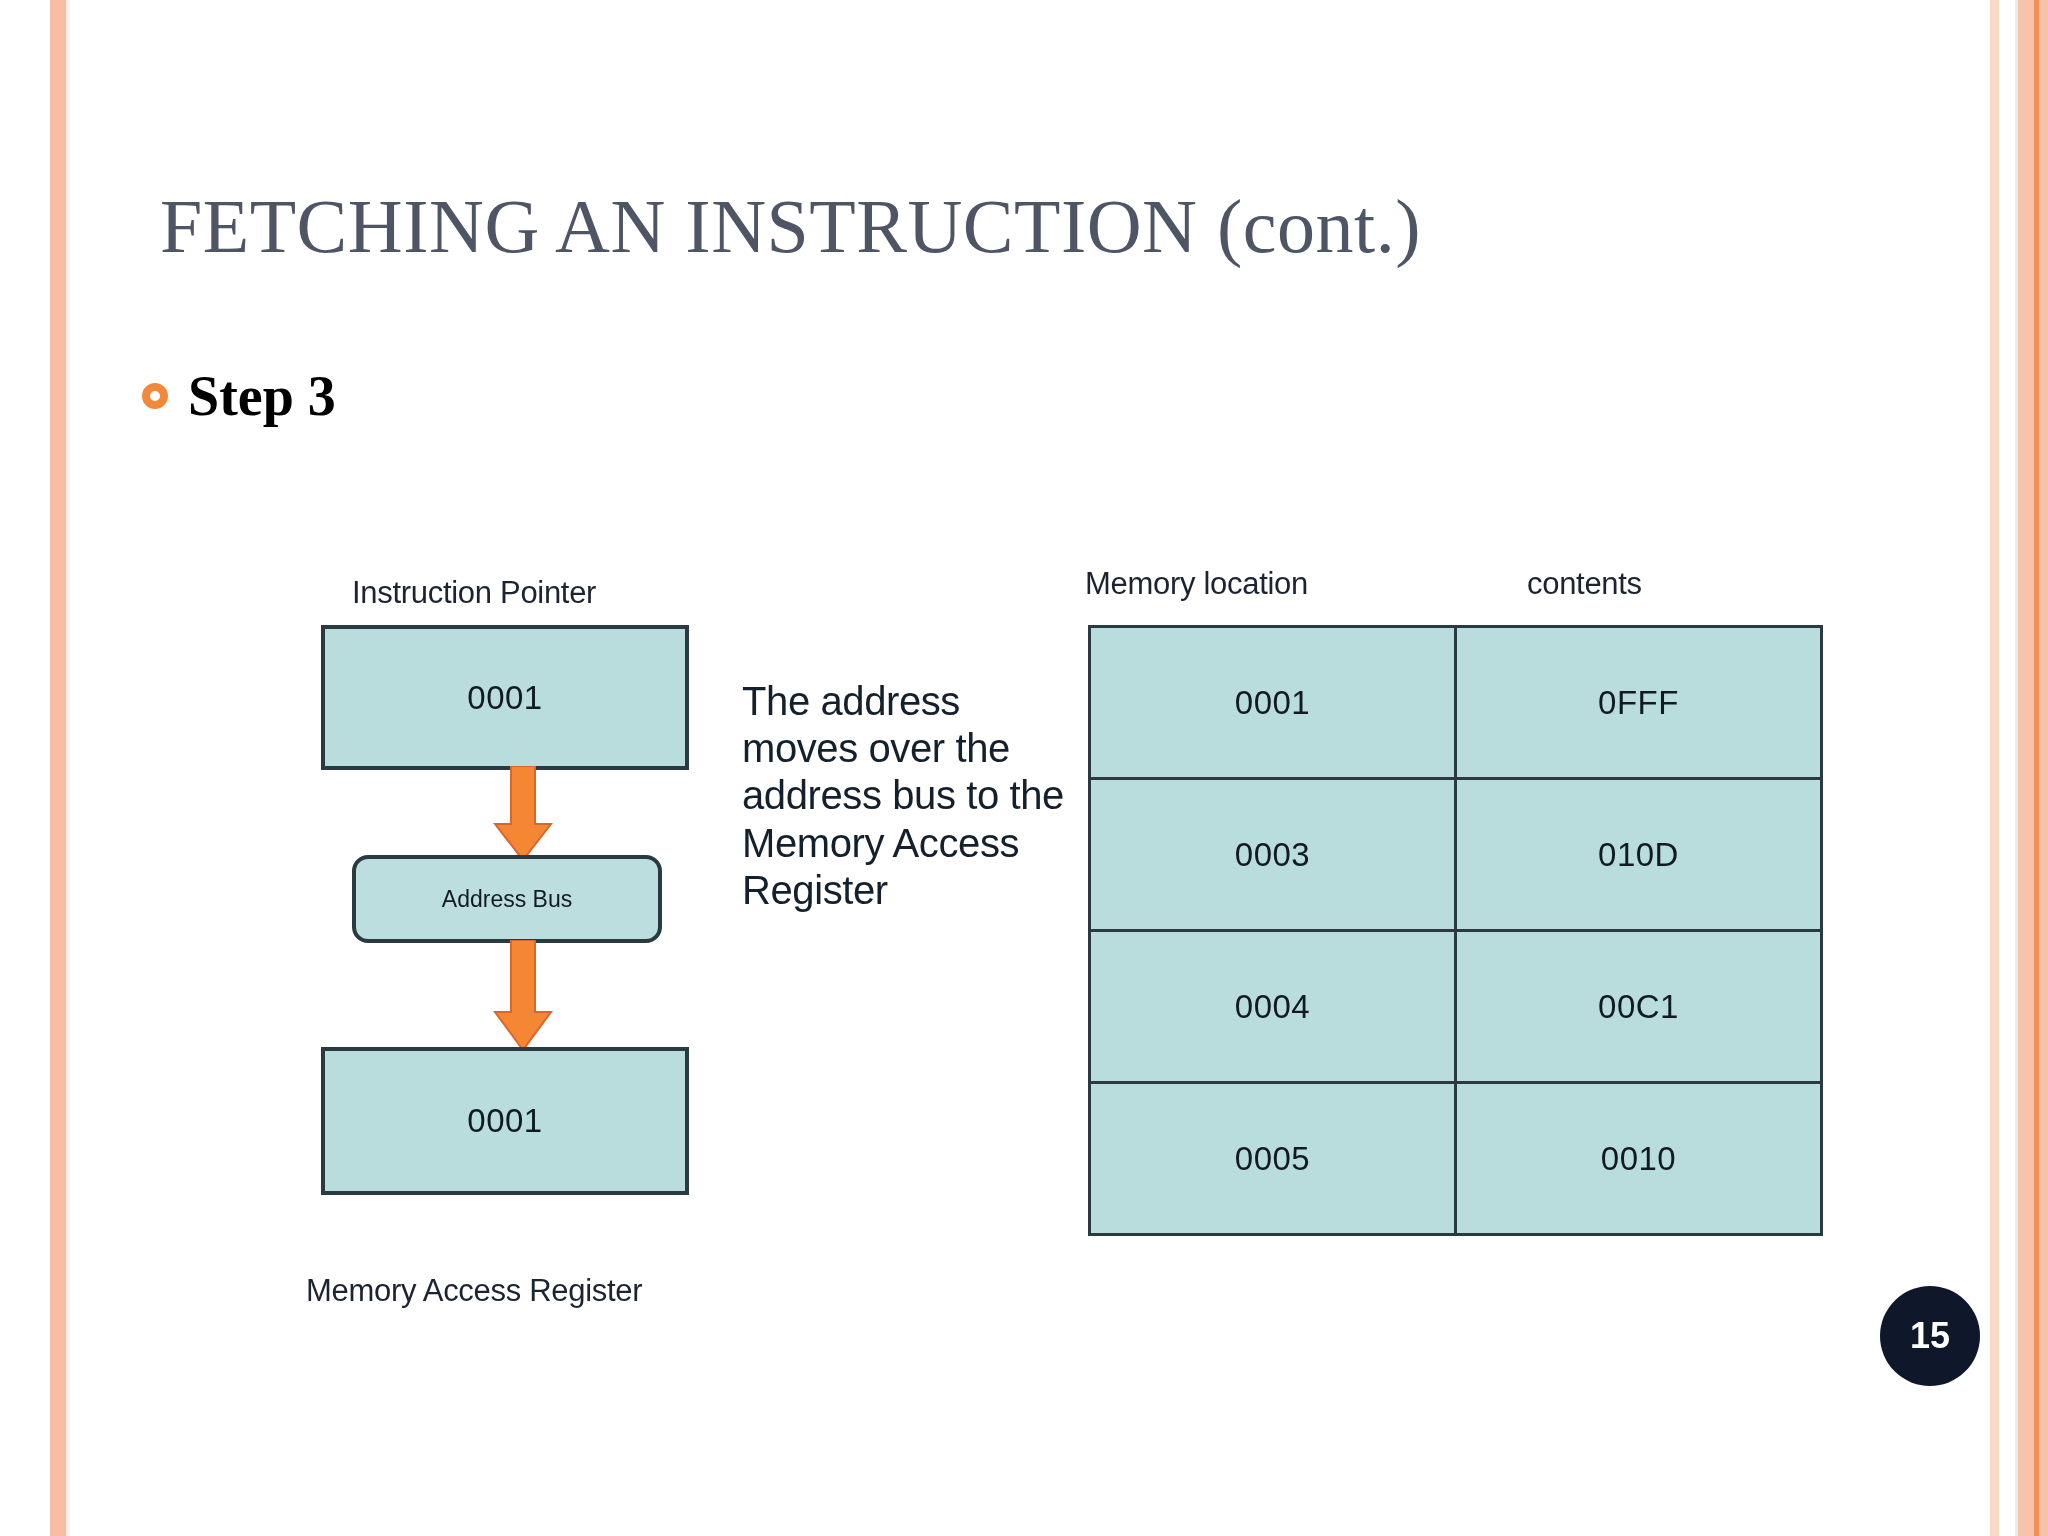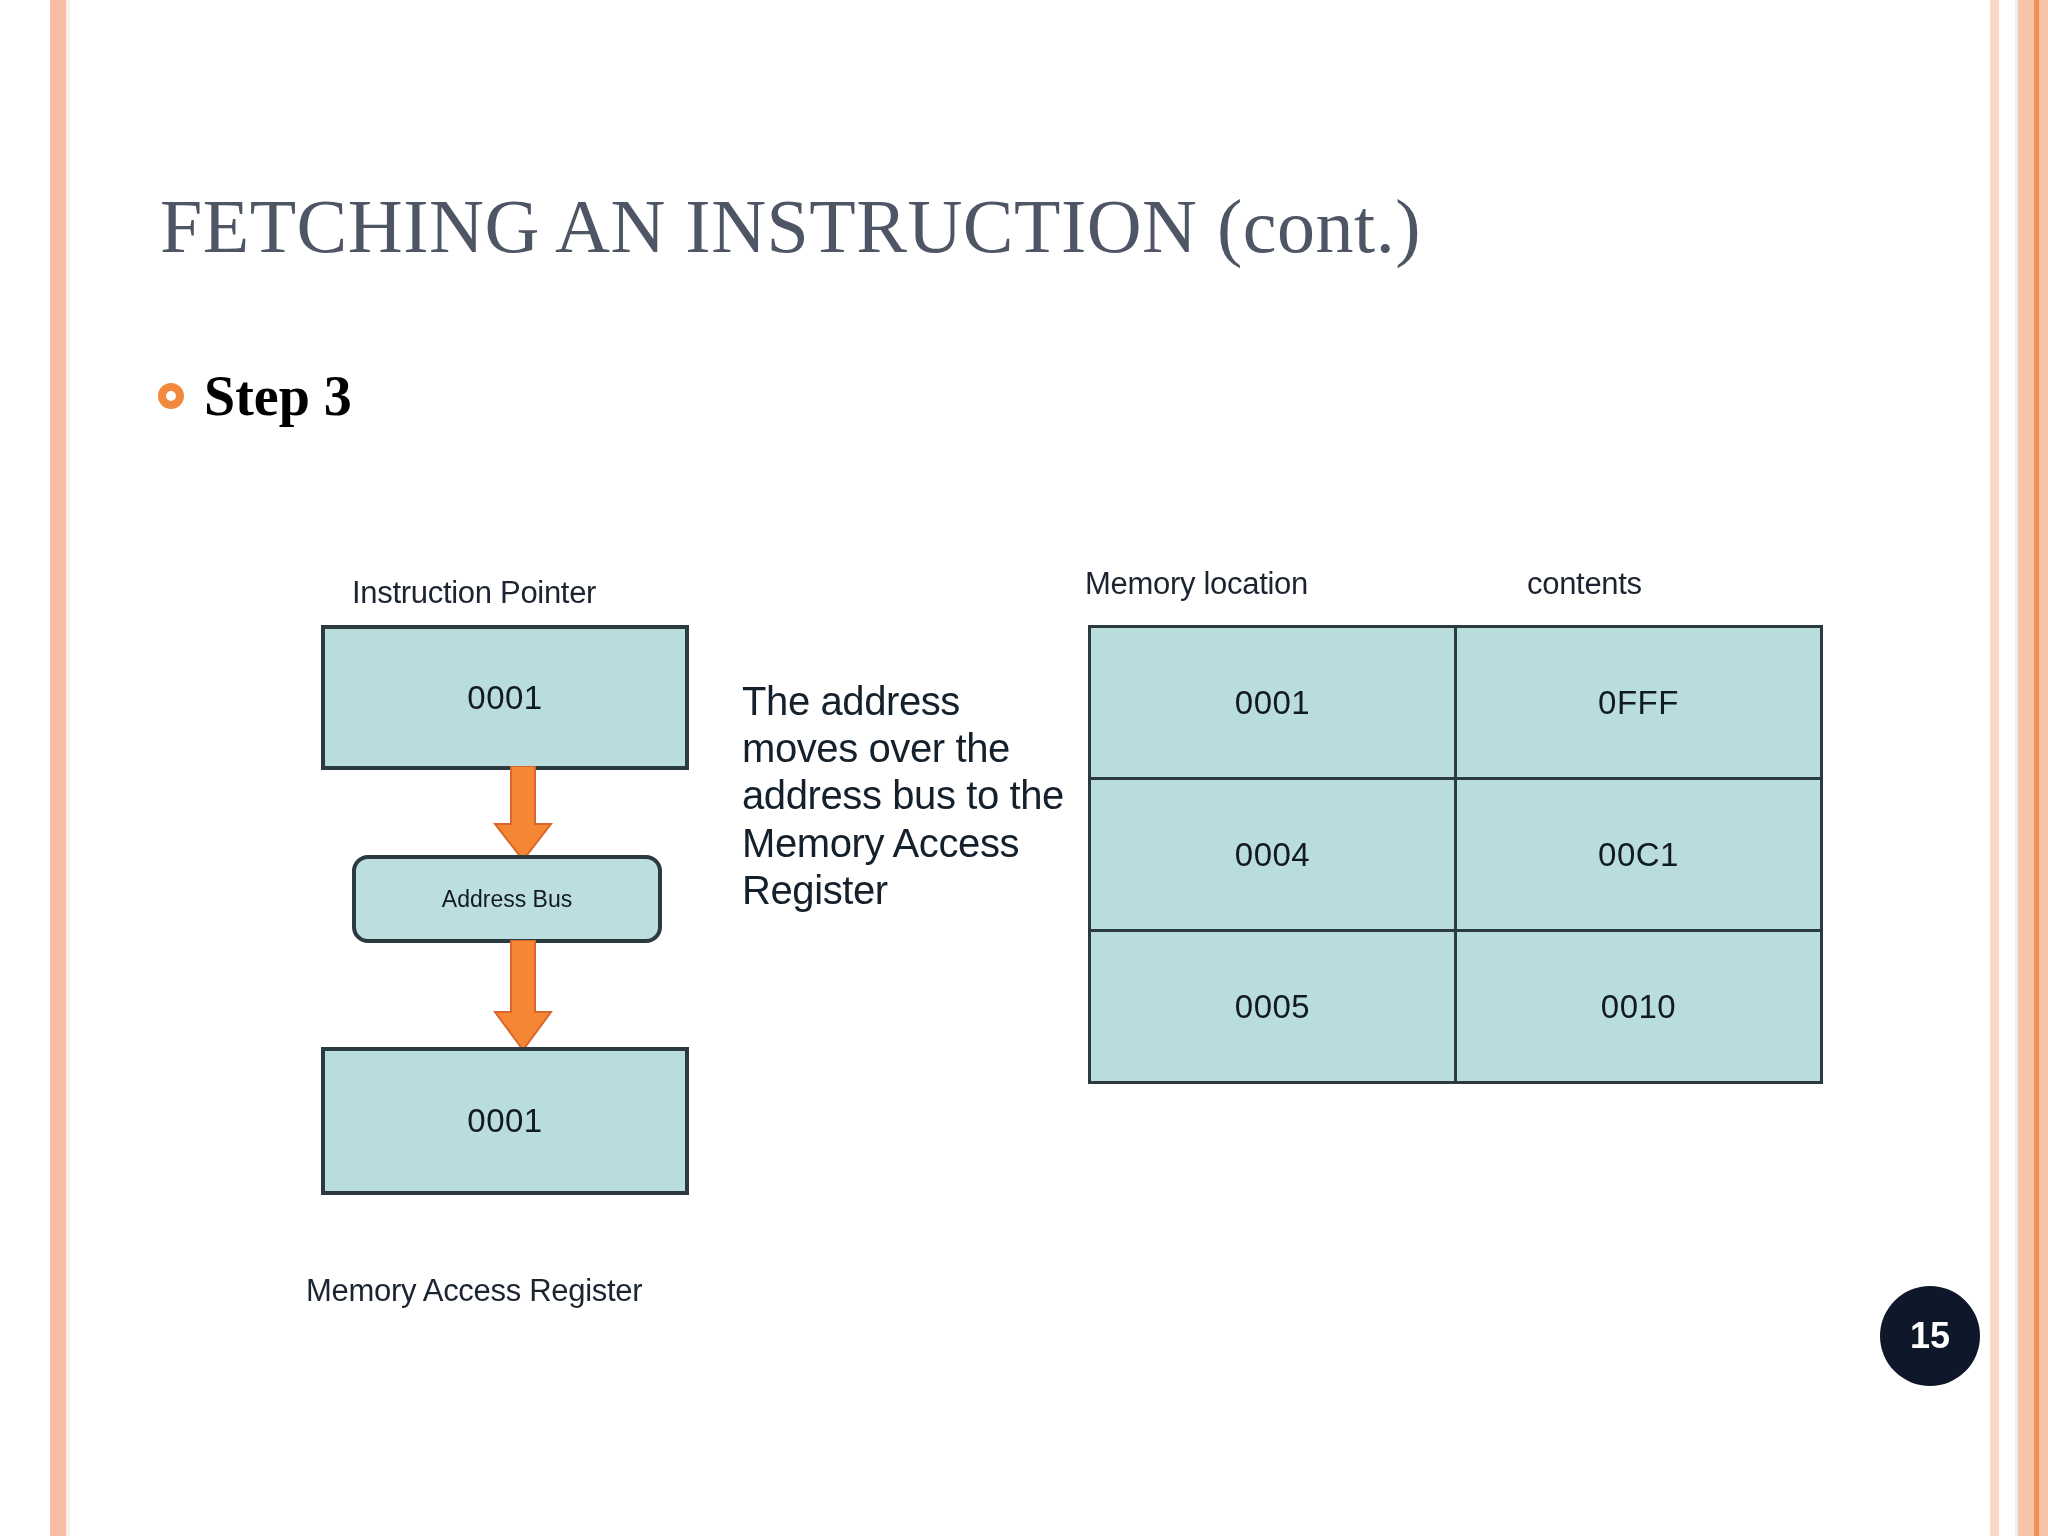--- a/index.html
+++ b/index.html
@@ -50,21 +50,21 @@
     white-space: nowrap;
     letter-spacing: 0.5px;
   }
   .page-title .small-caps {
     font-variant: small-caps;
   }
 
   
   .bullet-row {
     position: absolute;
-    left: 118px;
+    left: 102px;
     top: 368px;
     display: flex;
     align-items: center;
     gap: 20px;
   }
   .bullet-marker {
     width: 26px;
     height: 26px;
     border-radius: 50%;
     border: 8px solid #f1883c;
@@ -249,20 +249,24 @@
     <div class="dlabel label-memloc">Memory location</div>
     <div class="dlabel label-contents">contents</div>
 
     <table class="mem-table">
       <tbody>
         <tr>
           <td class="col-loc">0001</td>
           <td class="col-val">0FFF</td>
         </tr>
         <tr>
+          <td class="col-loc">0003</td>
+          <td class="col-val">010D</td>
+        </tr>
+        <tr>
           <td class="col-loc">0004</td>
           <td class="col-val">00C1</td>
         </tr>
         <tr>
           <td class="col-loc">0005</td>
           <td class="col-val">0010</td>
         </tr>
       </tbody>
     </table>
 

